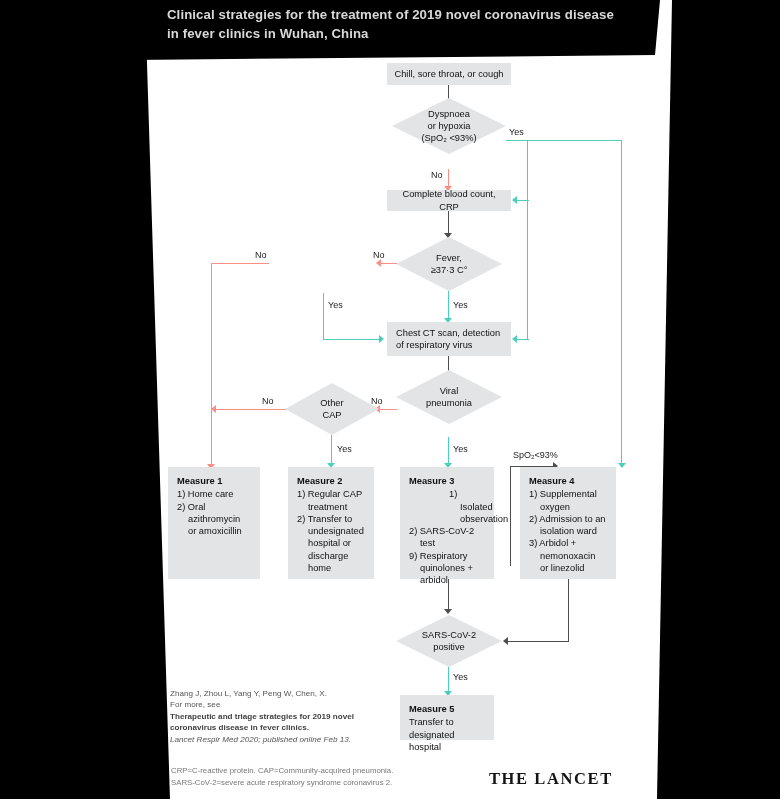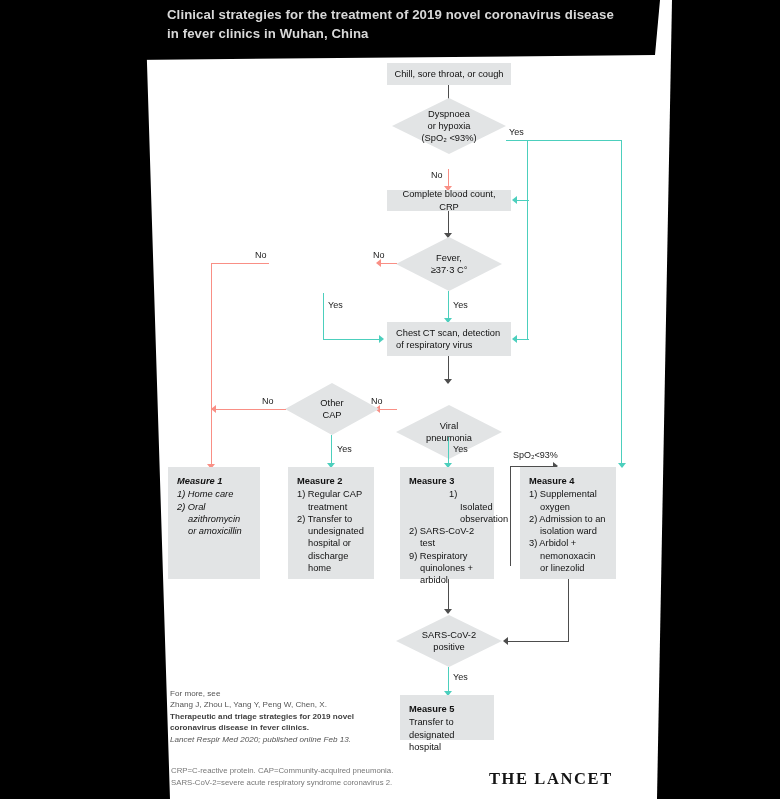--- a/index.html
+++ b/index.html
@@ -144,21 +144,21 @@
   <div class="elabel" style="left:453px;top:300px;">Yes</div>
   <div class="ln vt" style="left:448px;top:291px;height:29px;"></div>
   <div class="ar dt" style="left:444px;top:318px;"></div>
 
   <div class="node rect left" style="left:387px;top:322px;width:124px;height:34px;padding-left:9px;">Chest CT scan, detection
 of respiratory virus</div>
 
   <div class="ln vg" style="left:448px;top:356px;height:25px;"></div>
   <div class="ar d" style="left:444px;top:379px;"></div>
 
-  <div class="diamond" style="left:396px;top:405px;width:106px;height:54px;">
+  <div class="diamond" style="left:396px;top:370px;width:106px;height:54px;">
     <div class="dshape"></div>
     <div class="dtxt">Viral
 pneumonia</div>
   </div>
 
   <div class="elabel" style="left:371px;top:396px;">No</div>
   <div class="ln hr" style="left:380px;top:409px;width:17px;"></div>
   <div class="ar lr" style="left:375px;top:405px;"></div>
 
   <div class="diamond" style="left:285px;top:383px;width:94px;height:52px;">
@@ -177,21 +177,21 @@
 
   <div class="elabel" style="left:453px;top:444px;">Yes</div>
   <div class="ln vt" style="left:448px;top:437px;height:28px;"></div>
   <div class="ar dt" style="left:444px;top:463px;"></div>
 
   <div class="elabel" style="left:513px;top:450px;">SpO₂&lt;93%</div>
   <div class="ln vg" style="left:510px;top:466px;height:100px;"></div>
   <div class="ln hg" style="left:510px;top:466px;width:45px;"></div>
   <div class="ar r" style="left:553px;top:462px;"></div>
 
-  <div class="node measure" style="left:168px;top:467px;width:92px;height:112px;font-style:italic;">
+  <div class="node measure" style="left:168px;top:467px;width:92px;height:112px;">
     <span class="mtitle">Measure 1</span>
     <ol>
       <li style="white-space:pre-line;">1) Home care</li>
       <li style="white-space:pre-line;">2) Oral azithromycin
      or amoxicillin</li>
     </ol>
   </div>
 
   <div class="node measure" style="left:288px;top:467px;width:86px;height:112px;">
     <span class="mtitle">Measure 2</span>
@@ -249,22 +249,22 @@
 
   <div class="node measure" style="left:400px;top:695px;width:94px;height:45px;">
     <span class="mtitle">Measure 5</span>
     <ol>
       <li style="padding-left:0;text-indent:0;">Transfer to</li>
       <li style="padding-left:0;text-indent:0;">designated hospital</li>
     </ol>
   </div>
 
   <div class="cite">
+    <div>Zhang J, Zhou L, Yang Y, Peng W, Chen, X.</div>
     <div>For more, see</div>
-    <div>Zhang J, Zhou L, Yang Y, Peng W, Chen, X.</div>
     <div class="b" style="white-space:pre-line;">Therapeutic and triage strategies for 2019 novel
 coronavirus disease in fever clinics.</div>
     <div class="i">Lancet Respir Med 2020; published online Feb 13.</div>
   </div>
 
   <div class="legend">CRP=C-reactive protein. CAP=Community-acquired pneumonia.
 SARS-CoV-2=severe acute respiratory syndrome coronavirus 2.</div>
   <div class="lancet">THE LANCET</div>
 </div>
 

